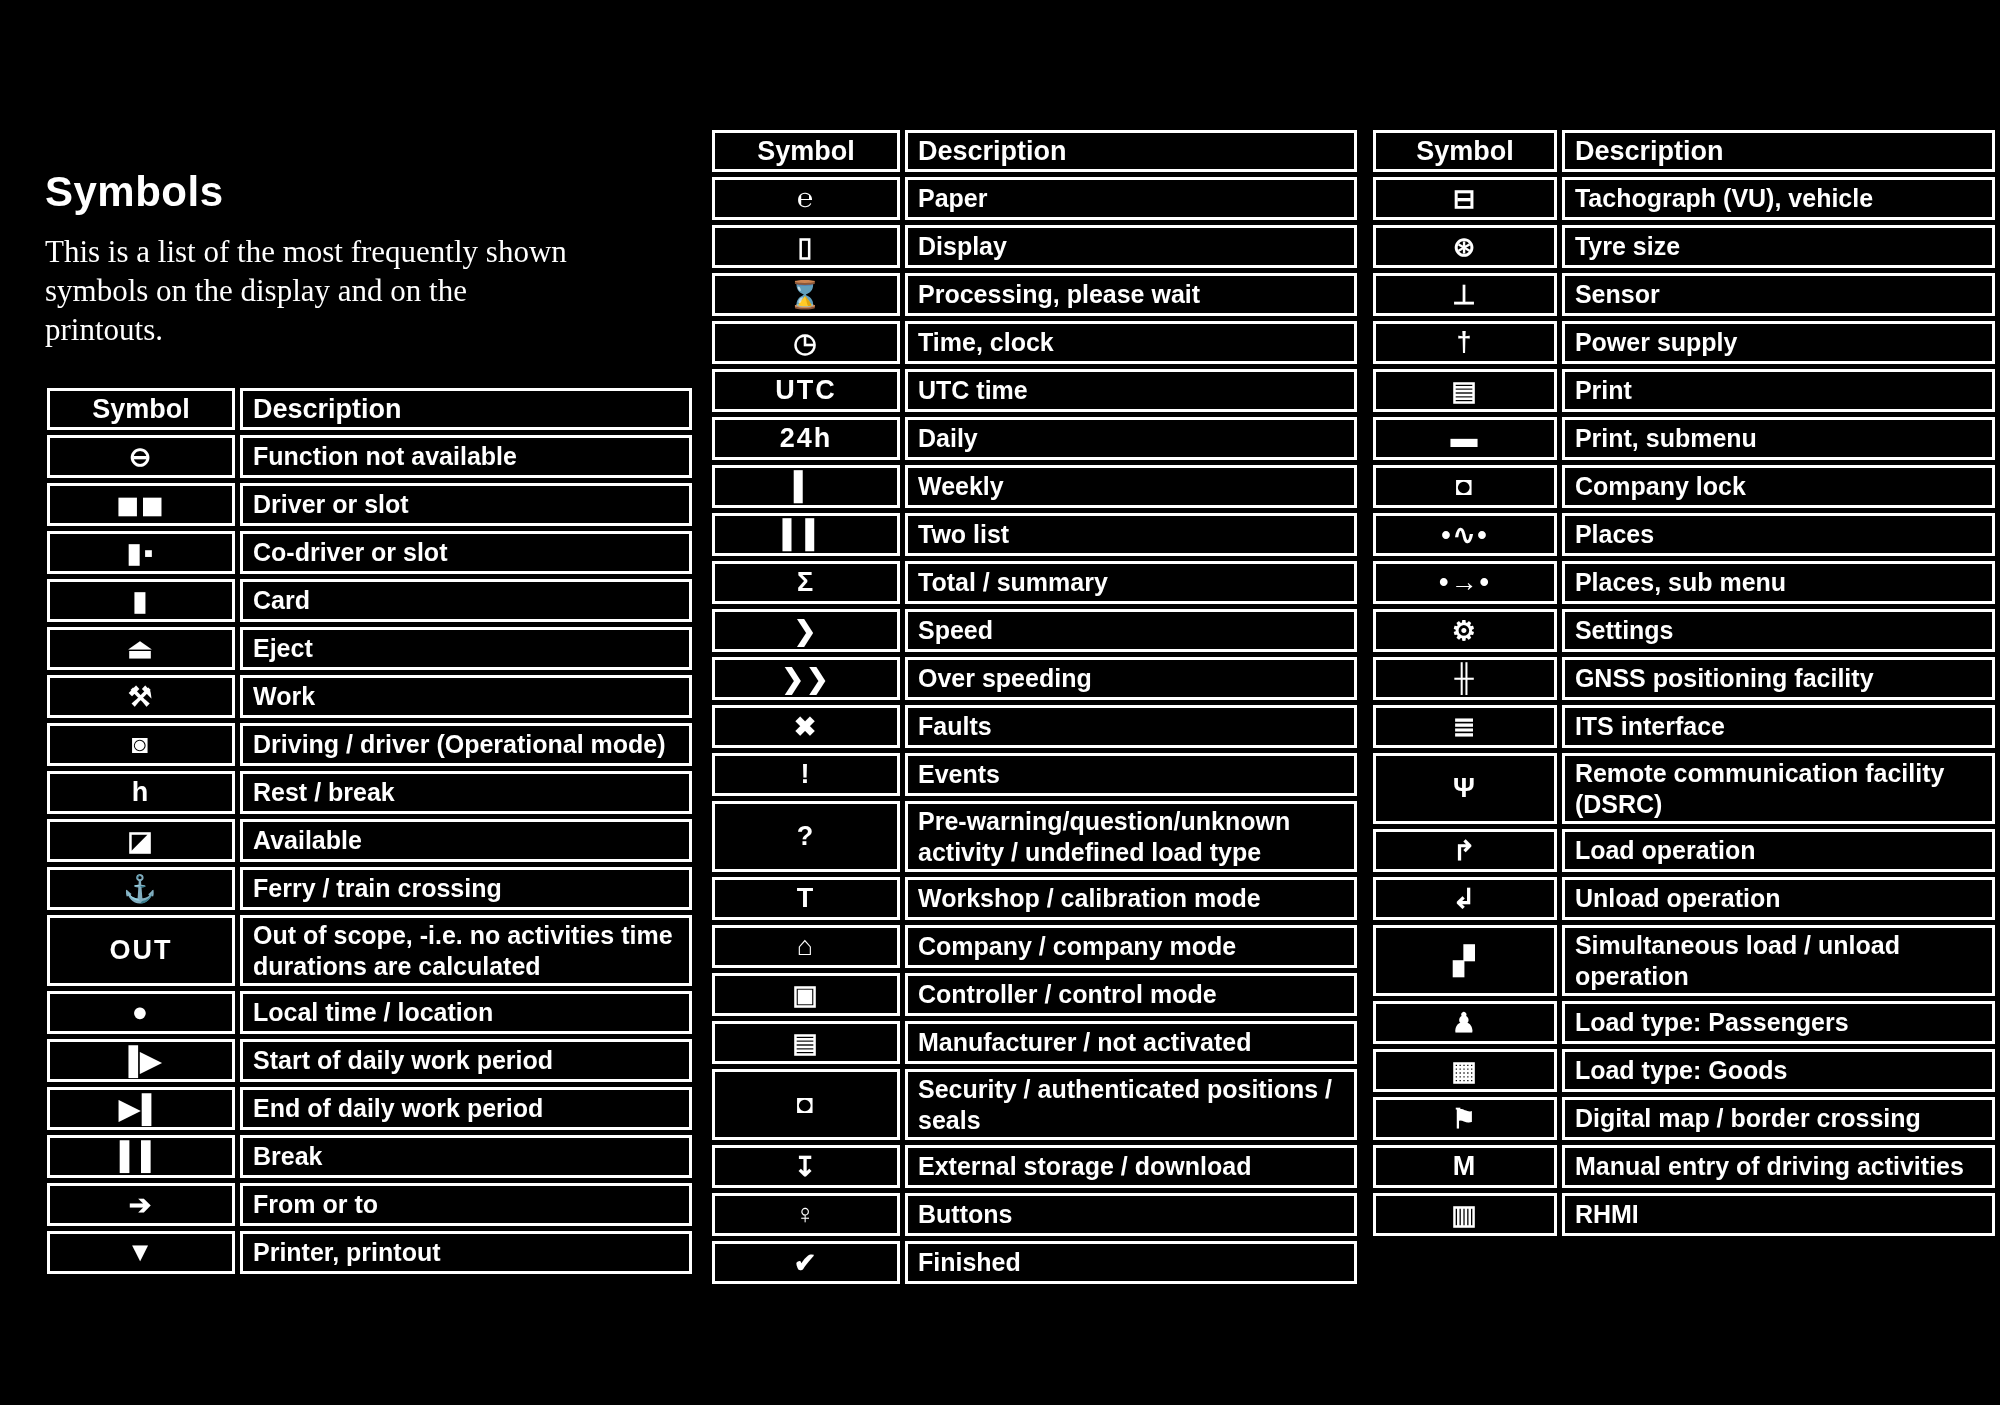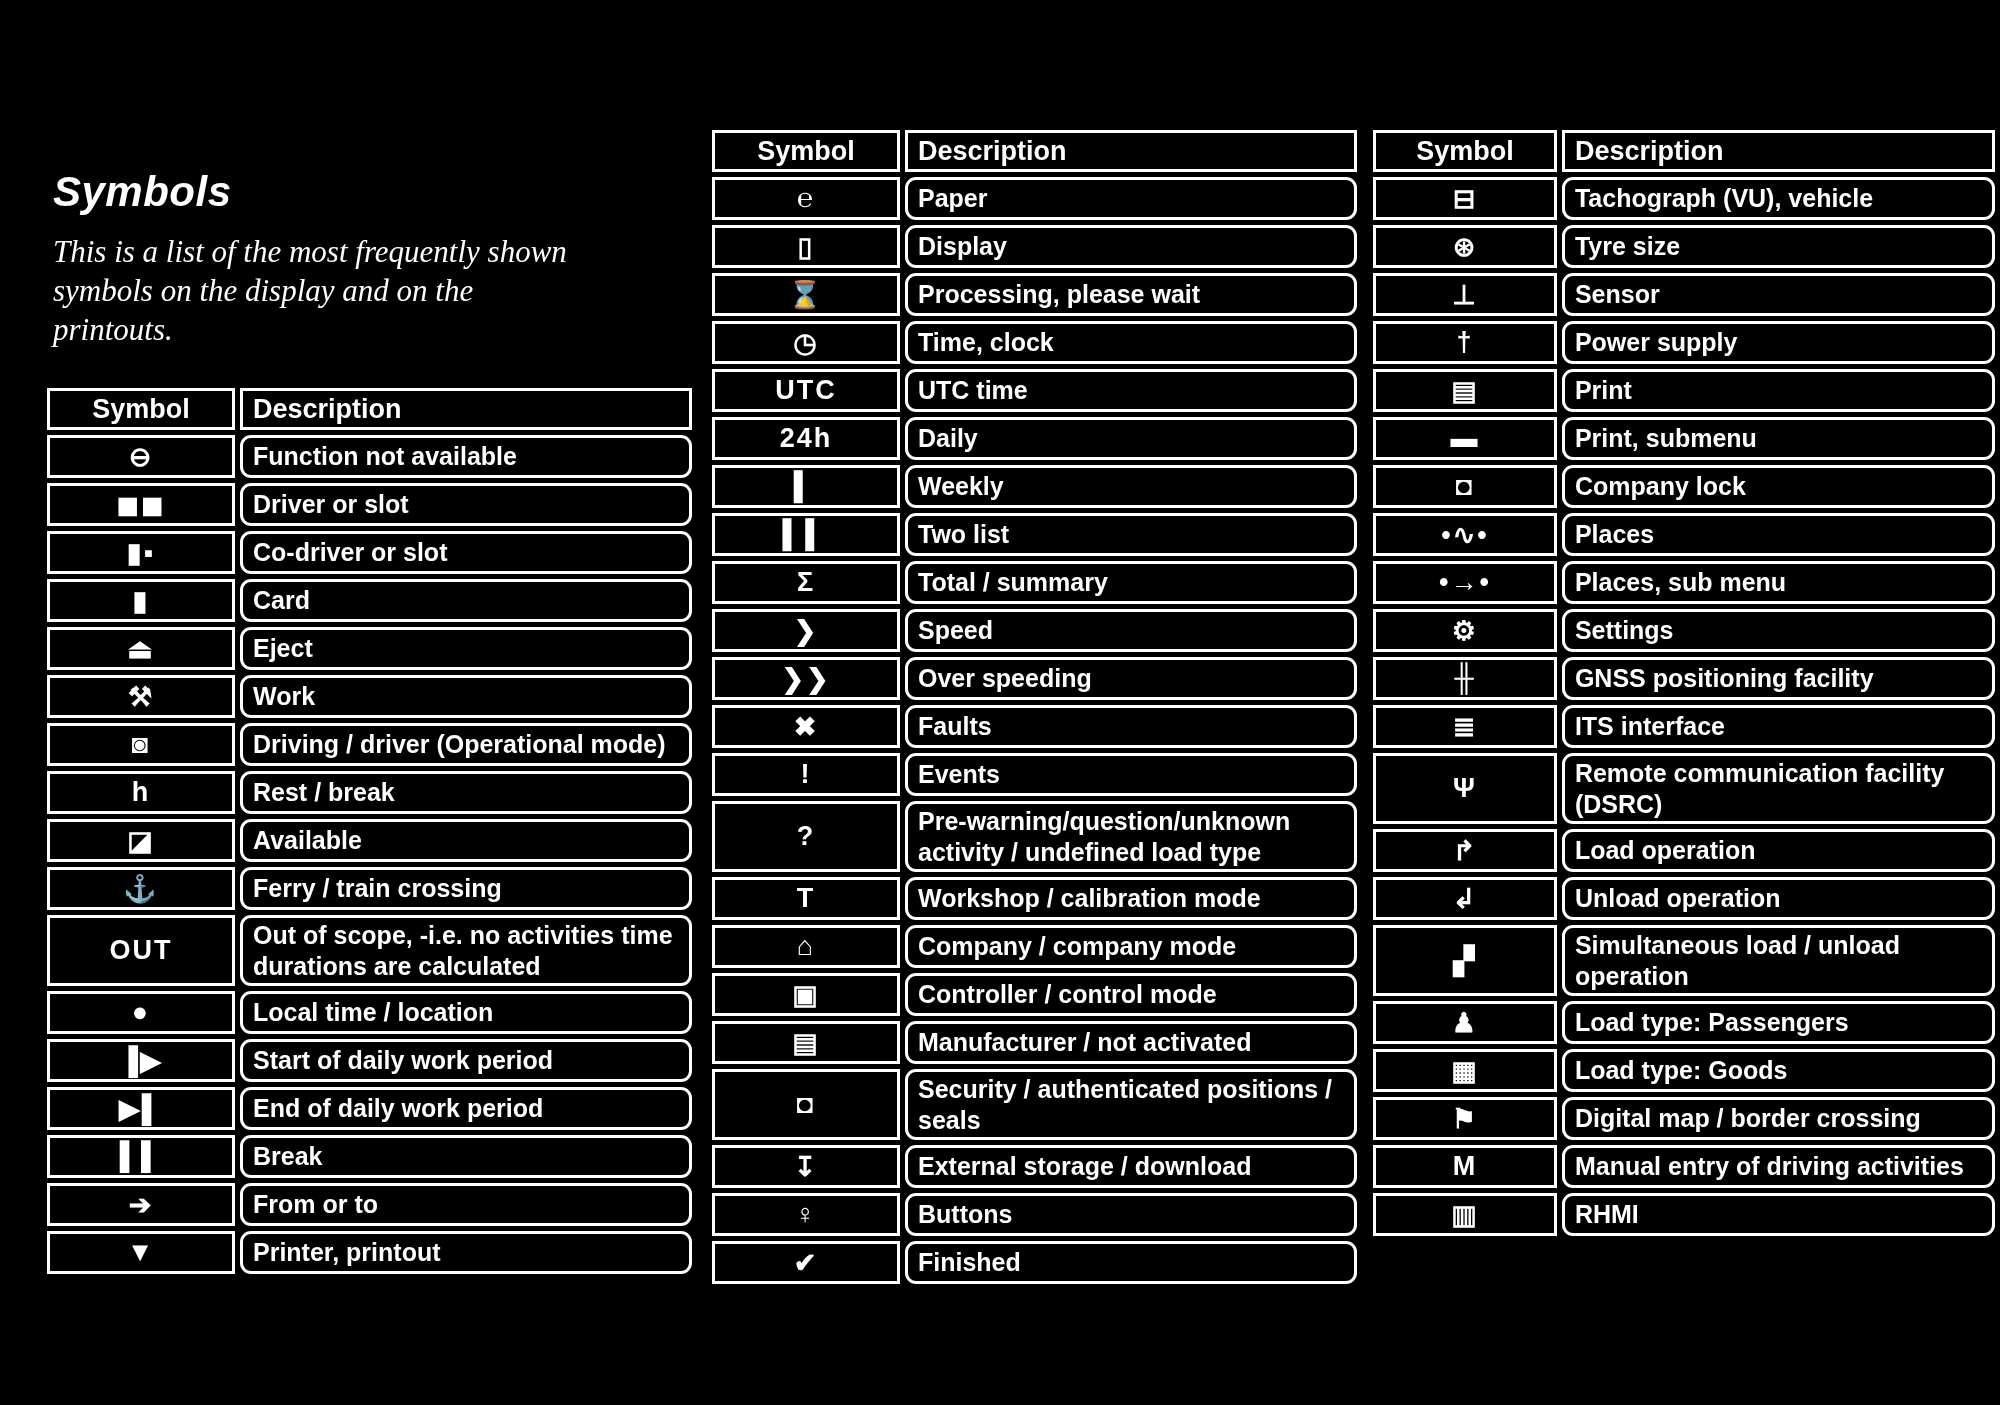--- a/index.html
+++ b/index.html
@@ -7,24 +7,23 @@
     position: relative;
     width: 2000px;
     height: 1405px;
     background: #000000;
     color: #ffffff;
     font-family: "Liberation Sans", sans-serif;
     overflow: hidden;
   }
   .intro {
     position: absolute;
-    left: 53px;
+    left: 45px;
     top: 168px;
     width: 600px;
-    font-style: italic;
   }
   .intro h1 {
     margin: 0 0 16px 0;
     font-size: 42px;
     font-weight: bold;
     letter-spacing: 0.5px;
   }
   .intro p {
     margin: 0;
     font-family: "Liberation Serif", serif;
@@ -56,21 +55,20 @@
     text-align: center;
     padding: 1px 4px;
   }
   td.desc-cell {
     width: 420px;
     text-align: left;
     font-size: 25px;
     font-weight: bold;
     line-height: 1.22;
     padding: 2px 8px 2px 10px;
-    border-radius: 11px;
   }
   .sym {
     font-weight: bold;
     font-size: 27px;
     letter-spacing: 2px;
   }
   .t0 { left: 42px;  top: 383px; }
   .t1 { left: 707px; top: 125px; }
   .t2 { left: 1368px; top: 125px; }
 </style>

